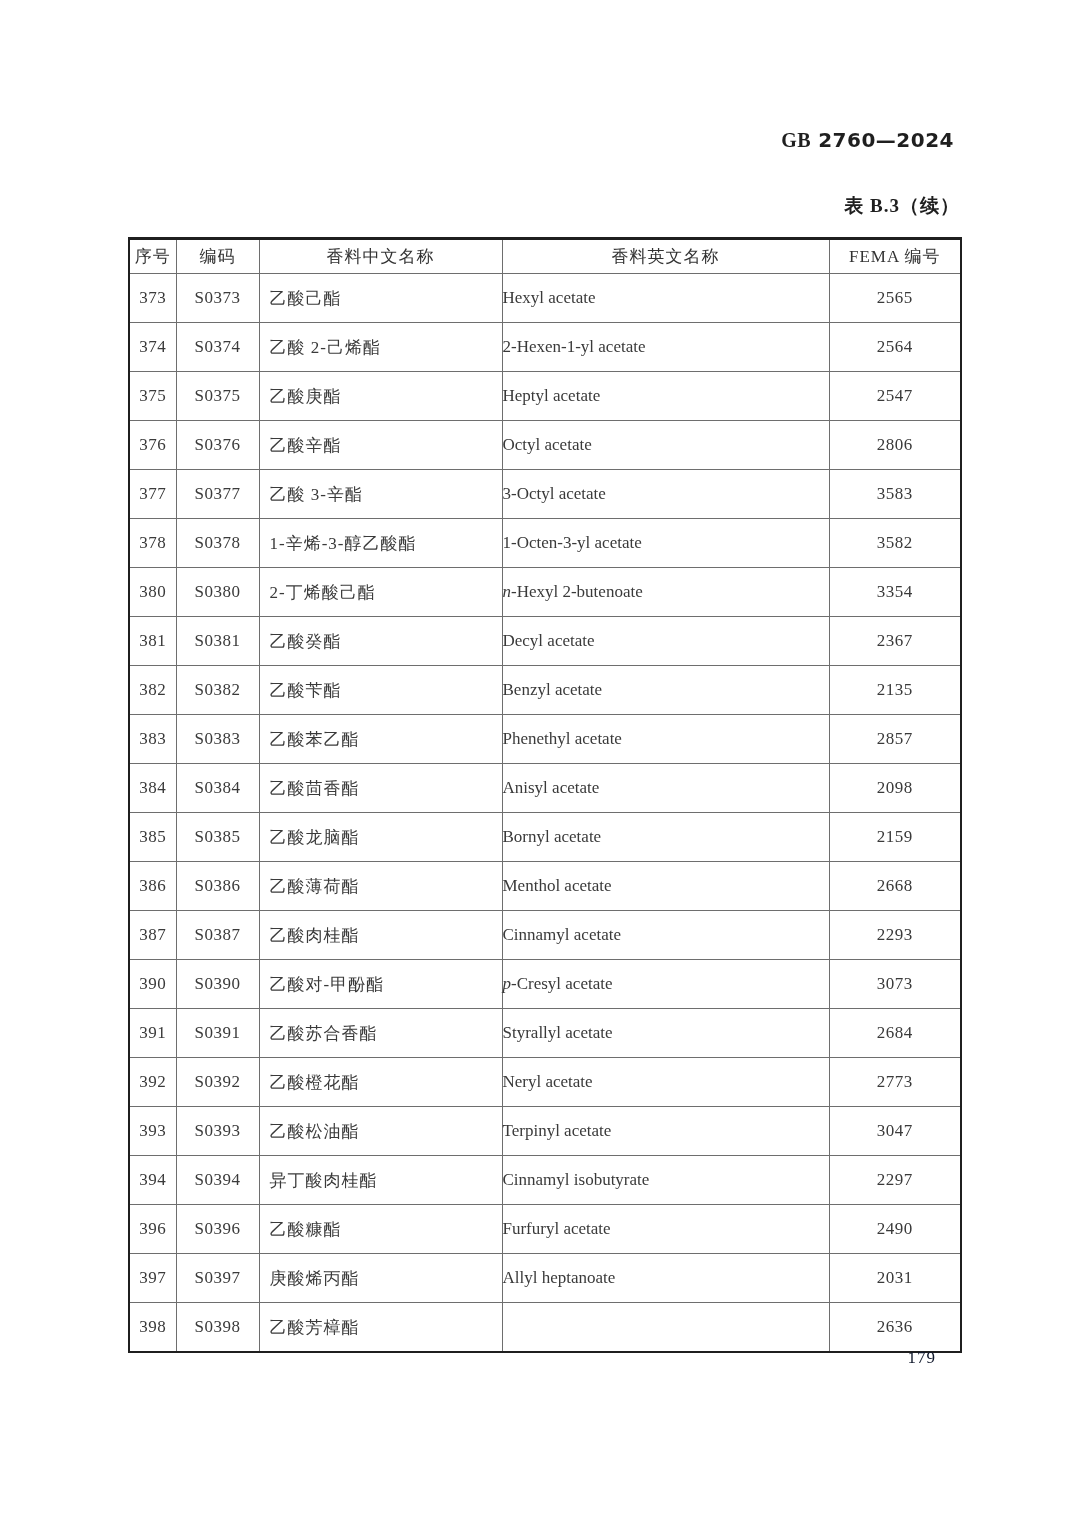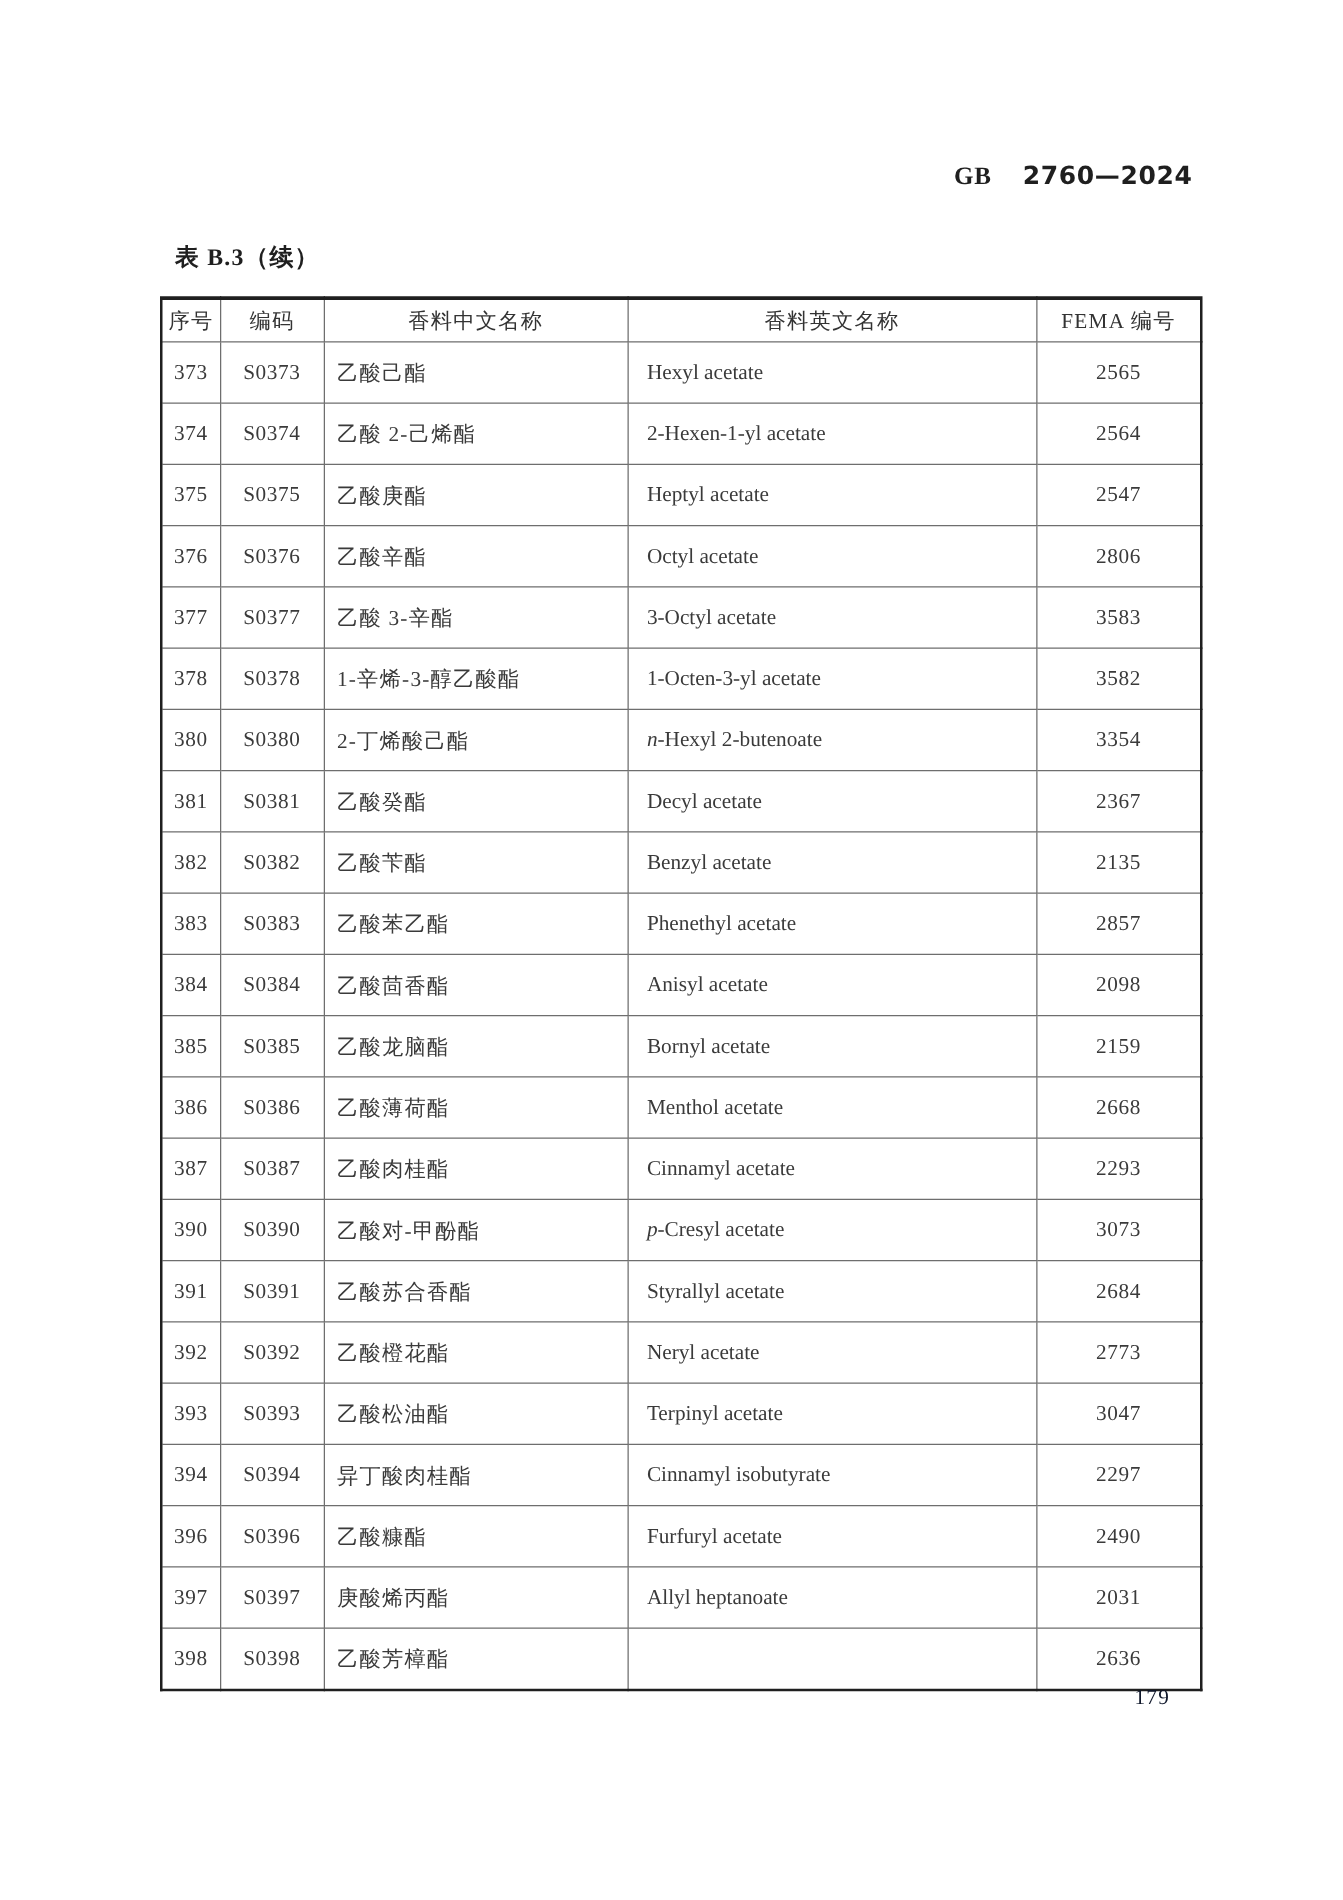--- a/index.html
+++ b/index.html
@@ -18,34 +18,34 @@
     top: 128px;
     right: 120px;
     font-size: 20px;
     font-weight: bold;
     letter-spacing: 0.5px;
     color: #1f1f1f;
     white-space: nowrap;
   }
   .doc-code .gb {
     font-family: "Liberation Serif", serif;
-    margin-right: 25px;
+    margin-right: 7px;
   }
   .doc-code .num {
     font-family: "DejaVu Sans", "Liberation Sans", sans-serif;
     font-weight: 600;
     letter-spacing: 0.5px;
   }
 
   .table-title {
     position: absolute;
     top: 193px;
-    left: 140px;
+    left: 128px;
     width: 832px;
-    text-align: left;
+    text-align: right;
     font-size: 19px;
     font-weight: bold;
     letter-spacing: 1px;
     color: #1f1f1f;
   }
 
   table.flavor-table {
     position: absolute;
     top: 237px;
     left: 128px;
@@ -79,21 +79,21 @@
 
   td.c-no, td.c-code, td.c-fema { text-align: center; letter-spacing: 0.5px; }
   td.c-cn {
     text-align: left;
     padding: 5px 6px 5px 10px;
     letter-spacing: 1px;
     line-height: 27px;
   }
   td.c-en {
     text-align: left;
-    padding-left: 15px;
+    padding-left: 0;
     padding-right: 6px;
     line-height: 24px;
   }
   td.c-en .en-it { font-style: italic; }
 
   .page-number {
     position: absolute;
     top: 1348px;
     right: 138px;
     font-size: 17px;

